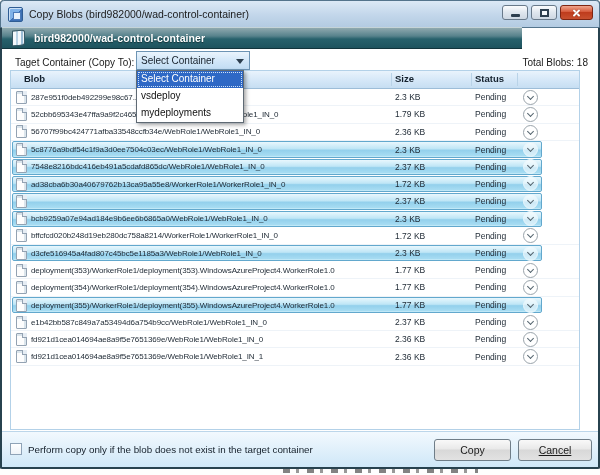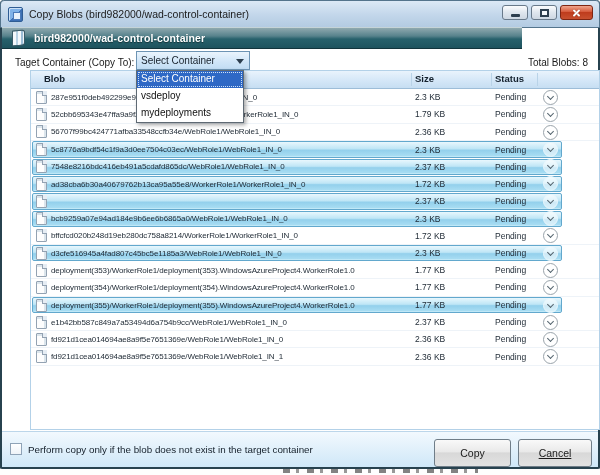--- a/index.html
+++ b/index.html
@@ -44,21 +44,21 @@
   .toolbar-label { position:absolute; left:13px; top:57px; font-size:10px; color:#1a1a1a; }
   .combo { position:absolute; left:134px; top:51px; width:114px; height:19px; cursor:pointer;
     background:linear-gradient(#eaf4fd,#cfe5f8 60%,#c2ddf4); border:1px solid #6d94b4;
     display:flex; align-items:center; }
   .combo-value { font-size:10px; color:#17212b; padding-left:4px; }
   .combo-arrow { position:absolute; right:5px; top:7px; width:0; height:0;
     border-left:4px solid transparent; border-right:4px solid transparent; border-top:5px solid #2c3e4e; }
   .total-blobs { position:absolute; right:10px; top:57px; font-size:10px; color:#1a1a1a; }
   
   .table { position:absolute; left:8px; top:70px; width:570px; height:360px;
-    border:1px solid #b3d1e8; background:#fff;margin-left:20px; }
+    border:1px solid #b3d1e8; background:#fff; }
   .thead { position:relative; height:18px; background:linear-gradient(#e9f3fc,#d3e6f7 60%,#c6def2);
     border-bottom:1px solid #9dbdd8; }
   .th { position:absolute; top:2px; font-size:9.5px; font-weight:bold; color:#14212e; }
   .th-blob { left:13px; } .th-size { left:384px; } .th-status { left:464px; }
   .col-divider { position:absolute; top:2px; bottom:2px; width:1px; background:#b9d3e8; }
   .tbody { position:relative; }
   .row { position:relative; height:17.3px; display:flex; align-items:center; }
   .row.plain { border-bottom:1px solid #eef3f8; }
   .row.selected::before { content:""; position:absolute; left:1px; right:37px; top:0.5px; bottom:0.5px;
     background:linear-gradient(#e8f7fd, #bfe6f6 45%, #93d0ec 55%, #a6dcf2 90%, #cdeefa);
@@ -84,21 +84,21 @@
   .dd-item { height:17px; line-height:16px; font-size:10px; color:#111; padding-left:4px;
     white-space:nowrap; cursor:pointer; }
   .dd-item.sel { background:#2e68c5; color:#fff; outline:1px dotted #cfe0f5; outline-offset:-2px; }
   
   .footer { position:absolute; left:0; bottom:0; width:596px; height:36px;
     background:linear-gradient(#f2f9fe, #ddeefa 60%, #cfe7f8);
     border-top:1px solid #bcd6ea; }
   .checkbox { position:absolute; left:8px; top:11px; width:12px; height:12px;
     background:linear-gradient(#fff,#eef3f8); border:1px solid #8fa3b7; cursor:pointer; }
   .checkbox-label { position:absolute; left:26px; top:12px; font-size:9.8px; color:#15202b; }
-  .btn { position:absolute; top:7px; height:28px; font-size:10.5px; color:#1a1a1a; cursor:pointer;
+  .btn { position:absolute; top:7px; height:22px; font-size:10.5px; color:#1a1a1a; cursor:pointer;
     background:linear-gradient(#f9f9f9,#e9e9e9 45%,#d8d8d8 50%,#e2e2e2);
     border:1px solid #6f7d88; border-radius:3px; font-family:inherit; }
   .btn-copy { left:432px; width:77px; }
   .btn-cancel { left:516px; width:74px;text-decoration:underline; }
   
   .below-strip { position:absolute; left:0; top:469px; width:600px; height:6px; background:#fefefe; overflow:hidden; }
   .below-marks { position:absolute; left:283px; top:0; width:195px; height:4px;
     background:repeating-linear-gradient(90deg,#5a5a5a 0 7px, transparent 7px 13px, #777 13px 16px, transparent 16px 24px); opacity:.75; }
 </style>
 </head>
@@ -125,21 +125,21 @@
   <div class="teal-header">
     <span class="book-icon"></span>
     <span class="teal-title">bird982000/wad-control-container</span>
   </div>
 
   <span class="toolbar-label">Taget Container (Copy To):</span>
   <div class="combo">
     <span class="combo-value">Select Container</span>
     <span class="combo-arrow"></span>
   </div>
-  <span class="total-blobs">Total Blobs: 8</span>
+  <span class="total-blobs">Total Blobs: 18</span>
 
   <div class="table">
     <div class="thead">
       <span class="th th-blob">Blob</span>
       <span class="th th-size">Size</span>
       <span class="th th-status">Status</span>
       <span class="col-divider" style="left:380px"></span>
       <span class="col-divider" style="left:460px"></span>
       <span class="col-divider" style="left:506px"></span>
     </div>

